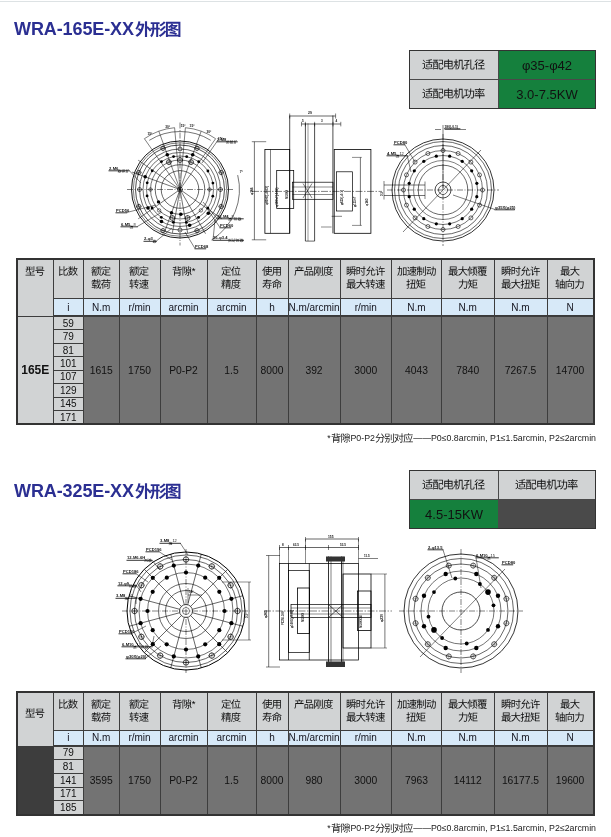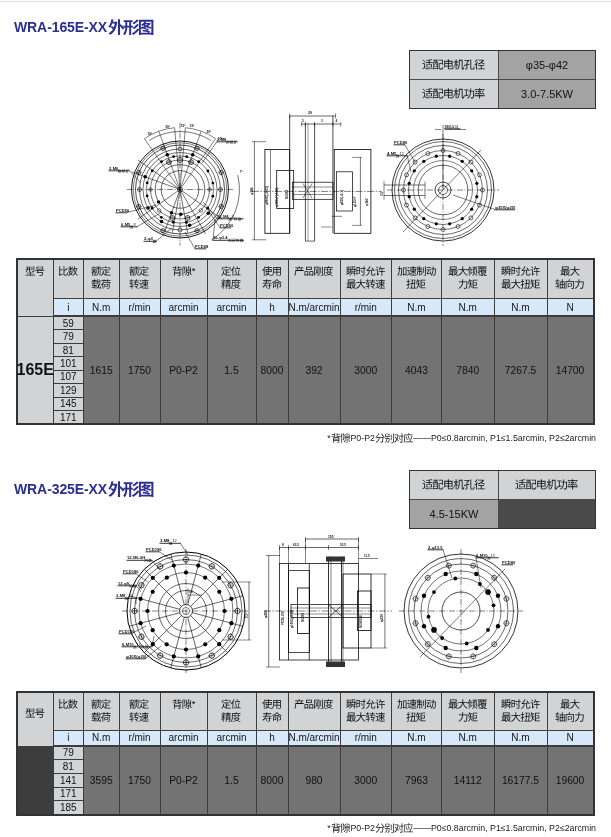--- a/index.html
+++ b/index.html
@@ -1,29 +1,29 @@
 <!DOCTYPE html>
 <html><head><meta charset="utf-8"><style>
 *{margin:0;padding:0;box-sizing:border-box}
 html,body{width:611px;height:837px;background:#fff;font-family:"Liberation Sans",sans-serif}
 #page{position:relative;width:611px;height:837px;overflow:hidden;background:#fff}
 .ttl{position:absolute;display:flex;align-items:center;gap:1px}
-.ttl span{font-size:14px;font-weight:bold;color:#2b2f92;letter-spacing:-0.1px}
+.ttl span{font-size:18px;font-weight:bold;color:#2b2f92;letter-spacing:-0.1px}
 .st{position:absolute;display:grid;grid-template-columns:88px 96px;grid-template-rows:28px 28px;gap:1px;background:#4a4a4a;border:1.5px solid #333}
 .c{display:flex;align-items:center;justify-content:center}
 .sg{background:#d1d3d4}
-.sw{background:#a3a3a3;font-size:11px;color:#111}
+.sw{background:#15803d;font-size:13px;color:#111}
 .bt{position:absolute;display:grid;gap:1px;background:#3d3d3d;border:2px solid #333}
 .g{background:#d1d3d4}
 .b{background:#d7e9f8;font-size:10px;color:#14141e;border-bottom:1px solid #3a3a3a}
 .w{background:#737373}
 .hdr{flex-direction:column;gap:2.5px;justify-content:flex-start;padding-top:6px}
 .hl{display:flex;justify-content:center}
 .un{}
-.mdl{font-size:16px;font-weight:bold;color:#111}
+.mdl{font-size:12px;font-weight:bold;color:#111}
 .rat{font-size:10px;color:#111}
 .val{font-size:10.3px;color:#111}
 .fn{position:absolute;display:flex;align-items:center;font-size:8.8px;color:#222}
 .topline{position:absolute;left:0;top:0.5px;width:611px;height:1.5px;background:#dde2e4}
 </style></head>
 <body>
 <div id="page">
 <svg width="0" height="0" style="position:absolute">
       <defs>
         <g id="g20135" transform="scale(1,-1)">

